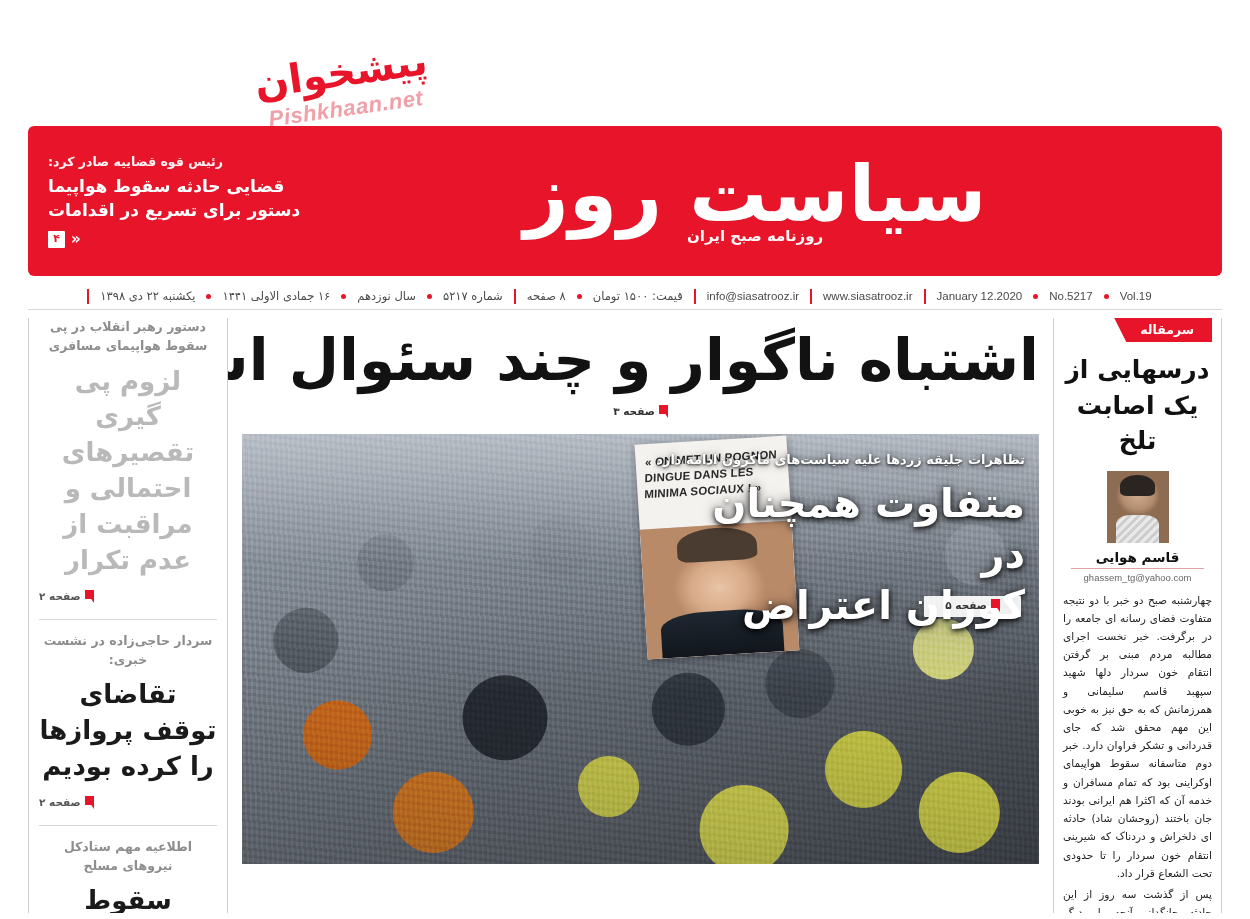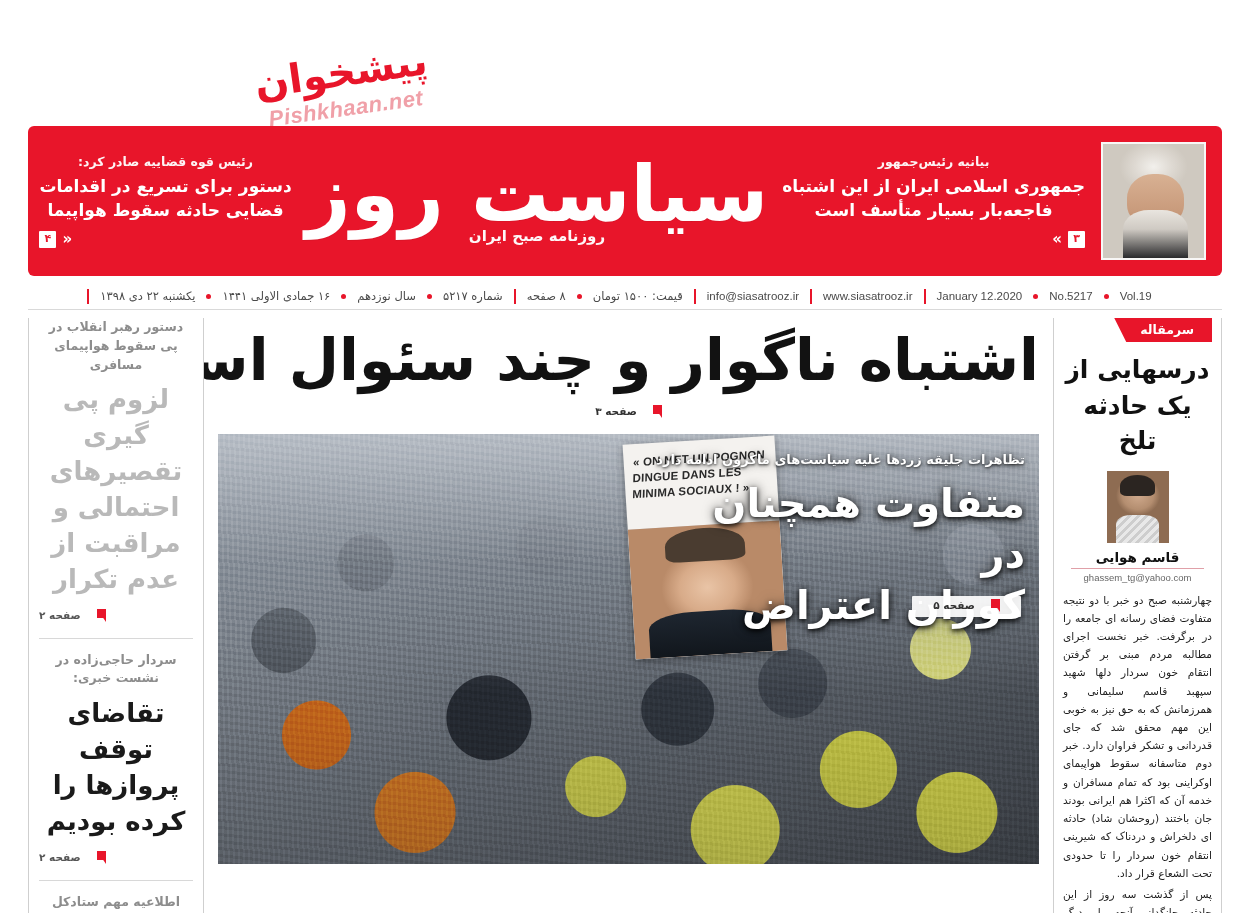--- a/index.html
+++ b/index.html
@@ -92,21 +92,21 @@
   }
   .portrait-rouhani::after {
     content:"";
     position:absolute; left:20%; top:58%; width:64%; height:42%;
     border-radius:40% 40% 0 0;
     background: linear-gradient(180deg,#e9e5df 0%, #cfcac3 40%, #2a2a2c 100%);
   }
 
   .mh-text {
     color:#fff;
-    text-align: center;
+    text-align: left;
     line-height: 1.35;
     padding: 0 4px;
   }
   .mh-kicker {
     font-size: 12.5px;
     font-weight: bold;
     opacity: 0.95;
     margin-bottom: 3px;
   }
   .mh-head {
@@ -292,21 +292,21 @@
     font-weight: bold;
     line-height: 1.12;
     color: #121212;
     margin-top: 10px;
     letter-spacing: -1.5px;
     white-space: nowrap;
   }
   .pageref {
     display: inline-flex;
     align-items: center;
-    gap: 16px;
+    gap: 4px;
     font-size: 10.5px;
     font-weight: bold;
     color: #333;
     justify-content: center;
   }
   .pageref .flag {
     width: 0; height: 0;
     border-left: 9px solid transparent;
     border-top: 13px solid #e8152a;
     border-right: 0;
@@ -431,21 +431,21 @@
     position: absolute;
     top: 162px;
     right: 18px;
     background: rgba(255,255,255,0.92);
     padding: 1px 21px;
     border-radius: 1px;
   }
 
   
   .sidebar {
-    width: 176px;
+    width: 200px;
     flex: none;
     order: 3;
     border-left: 1px solid #cfcfcf;
     border-right: 1px solid #cfcfcf;
     padding: 0 10px;
     overflow: hidden;
   }
   .sb-item { padding-bottom: 12px; margin-bottom: 12px; border-bottom: 1px solid #d8d8d8; }
   .sb-item:last-child { border-bottom: 0; }
   .sb-kicker {
@@ -475,43 +475,31 @@
 
   <div class="top-strip">
     <div class="wm-logo">
       <div class="wm-logo-fa">پیشخوان</div>
       <div class="wm-logo-en">Pishkhaan.net</div>
     </div>
   </div>
 
   <div class="masthead">
 
-    <div class="mh-block">
-      <div class="mh-portrait portrait-rouhani"></div>
-      <div class="mh-text">
-        <div class="mh-kicker">بیانیه رئیس‌جمهور</div>
-        <div class="mh-head">جمهوری اسلامی ایران از این اشتباه</div>
-        <div class="mh-head">فاجعه‌بار بسیار متأسف است</div>
-        <div class="mh-ref">
-          <span class="mh-pagebox">۳</span>
-          <span class="mh-chev">»</span>
-        </div>
-      </div>
-    </div>
 
     <div class="mh-title-wrap">
       <div class="mh-title">سیاست روز</div>
       <div class="mh-sub">روزنامه صبح ایران</div>
     </div>
 
     <div class="mh-block">
       <div class="mh-text">
         <div class="mh-kicker">رئیس قوه قضاییه صادر کرد:</div>
+        <div class="mh-head">قضایی حادثه سقوط هواپیما</div>
         <div class="mh-head">دستور برای تسریع در اقدامات</div>
-        <div class="mh-head">قضایی حادثه سقوط هواپیما</div>
         <div class="mh-ref align-right">
           <span class="mh-chev">«</span>
           <span class="mh-pagebox">۴</span>
         </div>
       </div>
 
     </div>
   </div>
 
   <div class="infobar">
@@ -540,21 +528,21 @@
   </div>
 
   <div class="content">
 
     <div class="editorial">
       <div class="ed-tagwrap">
         <div class="ed-tag">سرمقاله</div>
       </div>
       <div class="ed-title">
         <div>درسهایی از</div>
-        <div>یک حادثه تلخ</div>
+        <div>یک اصابت تلخ</div>
       </div>
       <div class="ed-photo"></div>
       <div class="ed-author">قاسم  هوایی</div>
       <div class="ed-email">ghassem_tg@yahoo.com</div>
       <div class="ed-body">
         <p>چهارشنبه صبح دو خبر با دو نتیجه متفاوت فضای رسانه ای جامعه را در برگرفت. خبر نخست اجرای مطالبه مردم مبنی بر گرفتن انتقام خون سردار دلها شهید سپهبد قاسم سلیمانی و همرزمانش که به حق نیز به خوبی این مهم محقق شد که جای قدردانی و تشکر فراوان دارد. خبر دوم متاسفانه سقوط هواپیمای اوکراینی بود که تمام مسافران و خدمه آن که اکثرا هم ایرانی بودند جان باختند (روحشان شاد) حادثه ای دلخراش و دردناک که شیرینی انتقام خون سردار را تا حدودی تحت الشعاع قرار داد.</p>
         <p>پس از گذشت سه روز از این حادثه جانگداز، آنچه بار دیگر مسأله سقوط این هواپیماها در رأس خبرهای محافل رسانه ای داخلی و جهانی قرار گرفت و افکار عمومی را تحت تاثیر قرار داد، اعلام خبر اصابت موشک پدافند هوایی کشور به عنوان عامل سقوط این هواپیما بوده است.</p>
 
       </div>
     </div>

